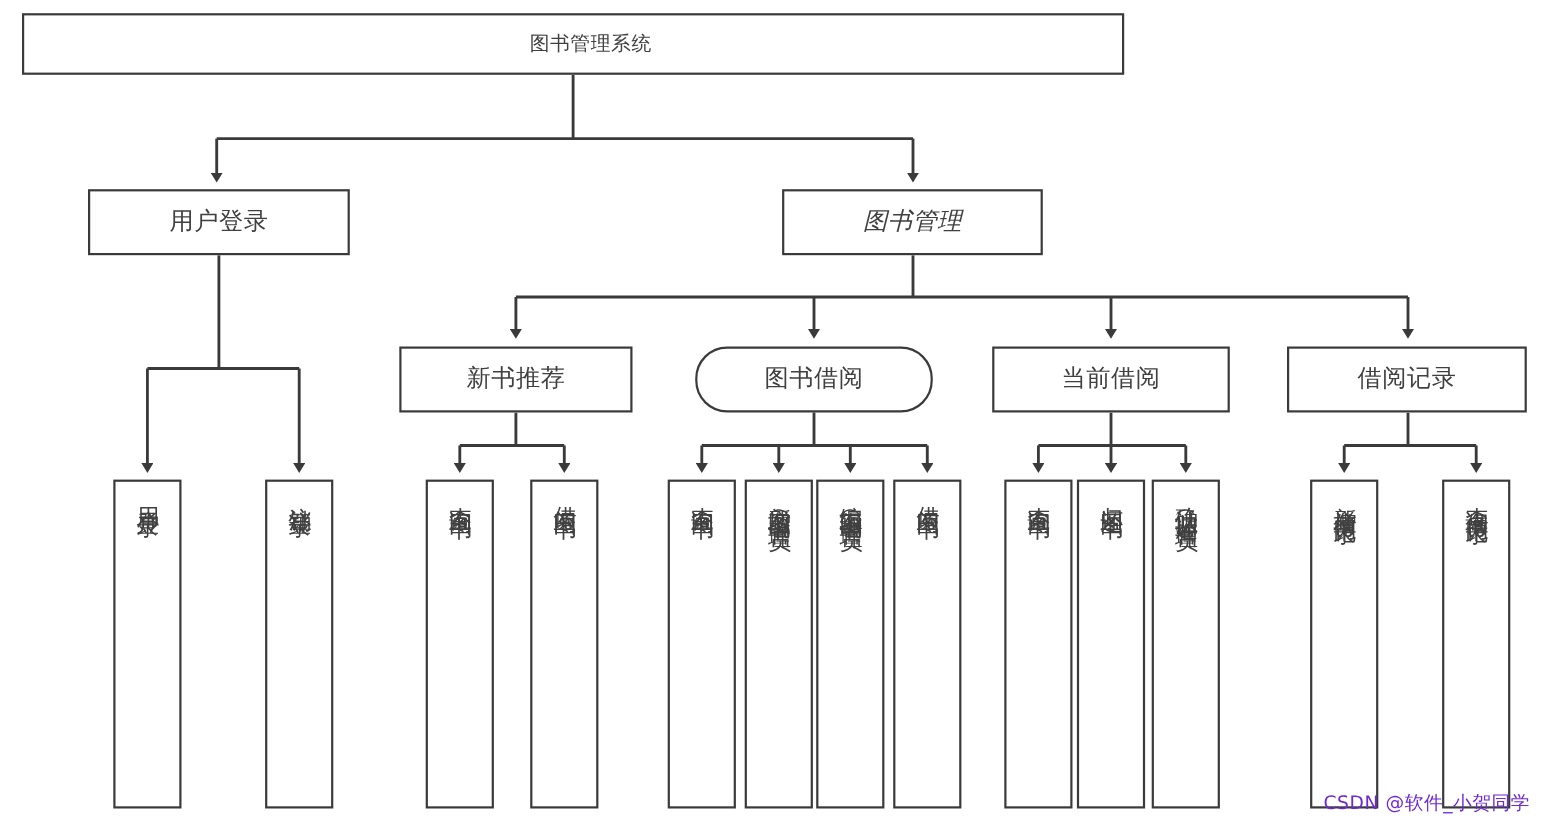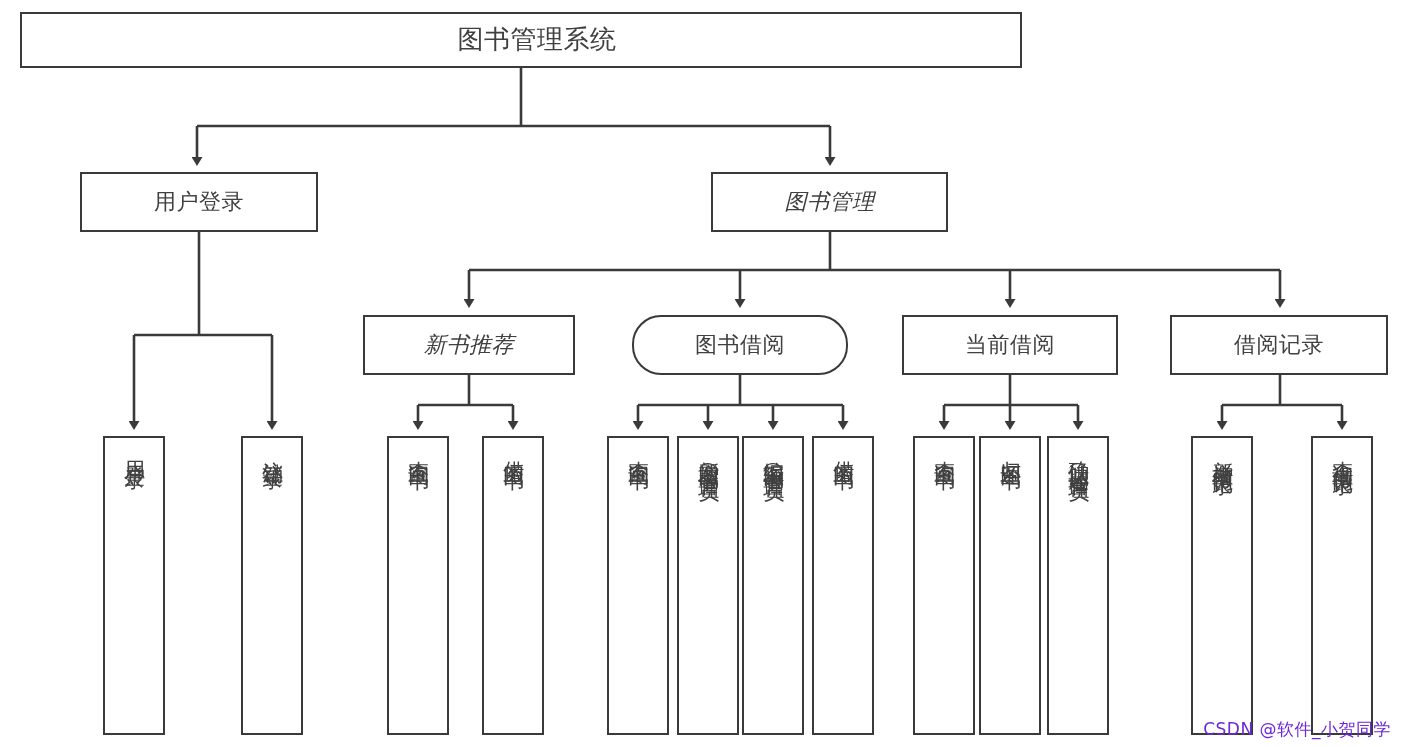--- a/index.html
+++ b/index.html
@@ -31,21 +31,21 @@
     display:block;
     line-height:1.15;
     letter-spacing:0.5px;
     white-space:nowrap;
   }
   
   .node.horiz .label{
     font-size:22px;
   }
   .node.root .label{
-    font-size:26px;
+    font-size:18px;
     margin-left:32px;
   }
   
   .node.vert{
     align-items:flex-start;
     justify-content:center;
     padding-top:6px;
   }
   .node.vert .label{
     writing-mode:vertical-rl;
@@ -134,21 +134,21 @@
   </div>
 
   <div class="node horiz" style="left:80px;top:172px;width:238px;height:60px;">
     <span class="label">用户登录</span>
   </div>
 
   <div class="node horiz" style="left:711px;top:172px;width:237px;height:60px;font-style:italic;">
     <span class="label">图书管理</span>
   </div>
 
-  <div class="node horiz" style="left:363px;top:315px;width:212px;height:60px;font-style:italic;">
+  <div class="node horiz" style="left:363px;top:315px;width:212px;height:60px;">
     <span class="label">新书推荐</span>
   </div>
 
   <div class="node horiz" style="left:632px;top:315px;width:216px;height:60px;border-radius:29px;">
     <span class="label">图书借阅</span>
   </div>
 
   <div class="node horiz" style="left:1170px;top:315px;width:218px;height:60px;">
     <span class="label">借阅记录</span>
   </div>

